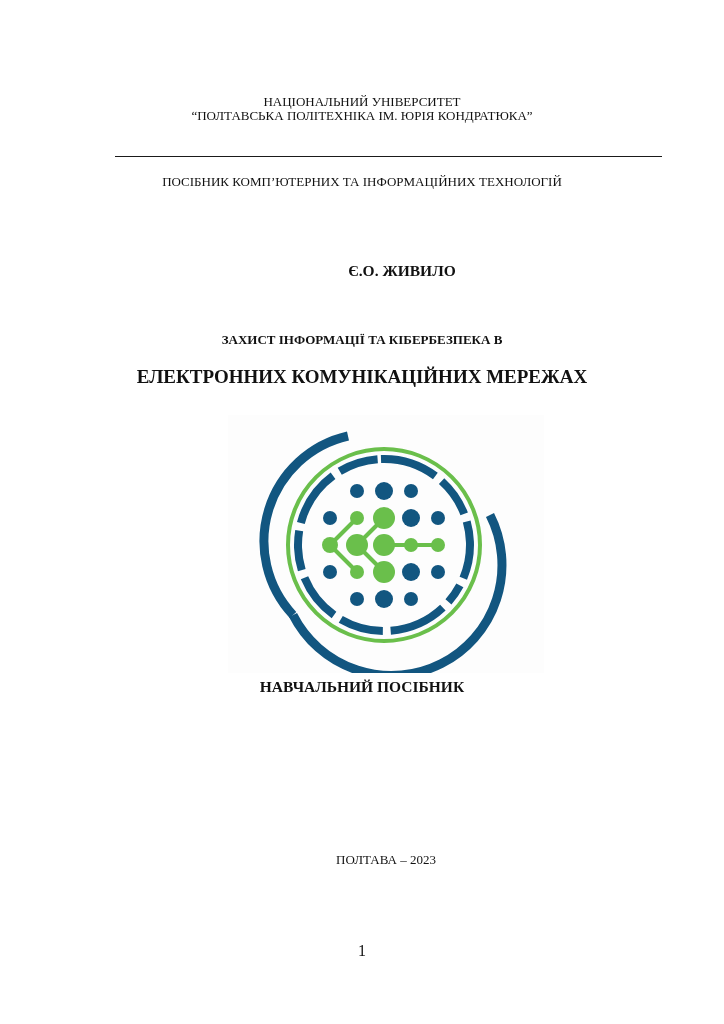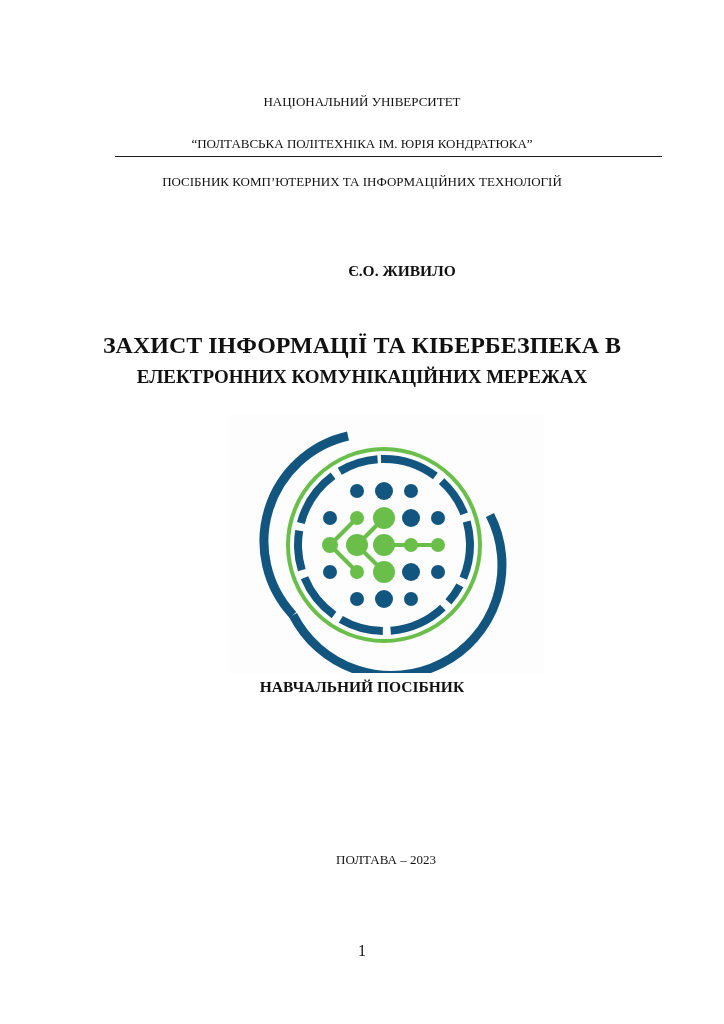--- a/index.html
+++ b/index.html
@@ -18,32 +18,32 @@
     .line {
       position: absolute;
       left: 0;
       width: 724px;
       text-align: center;
       white-space: nowrap;
     }
     .reg { font-size: 13px; font-weight: normal; }
     .bold { font-weight: bold; }
     #univ1 { top: 94px; }
-    #univ2 { top: 136px; text-align: center; }
+    #univ2 { top: 108px; text-align: center; }
     #rule {
       position: absolute;
       left: 115px;
       width: 547px;
       top: 156px;
       height: 0;
       border-top: 1.6px solid #1a1a1a;
     }
     #dept { top: 174px; }
     #author { top: 262px; font-size: 15.5px; padding-left: 40px; }
-    #title1 { top: 332px; font-size: 24px; }
+    #title1 { top: 332px; font-size: 13px; }
     #title2 { top: 366px; font-size: 19px; }
     #logo {
       position: absolute;
       left: 228px;
       top: 415px;
       width: 316px;
       height: 258px;
       background: #fdfdfd;
     }
     #logo svg { display: block; }

